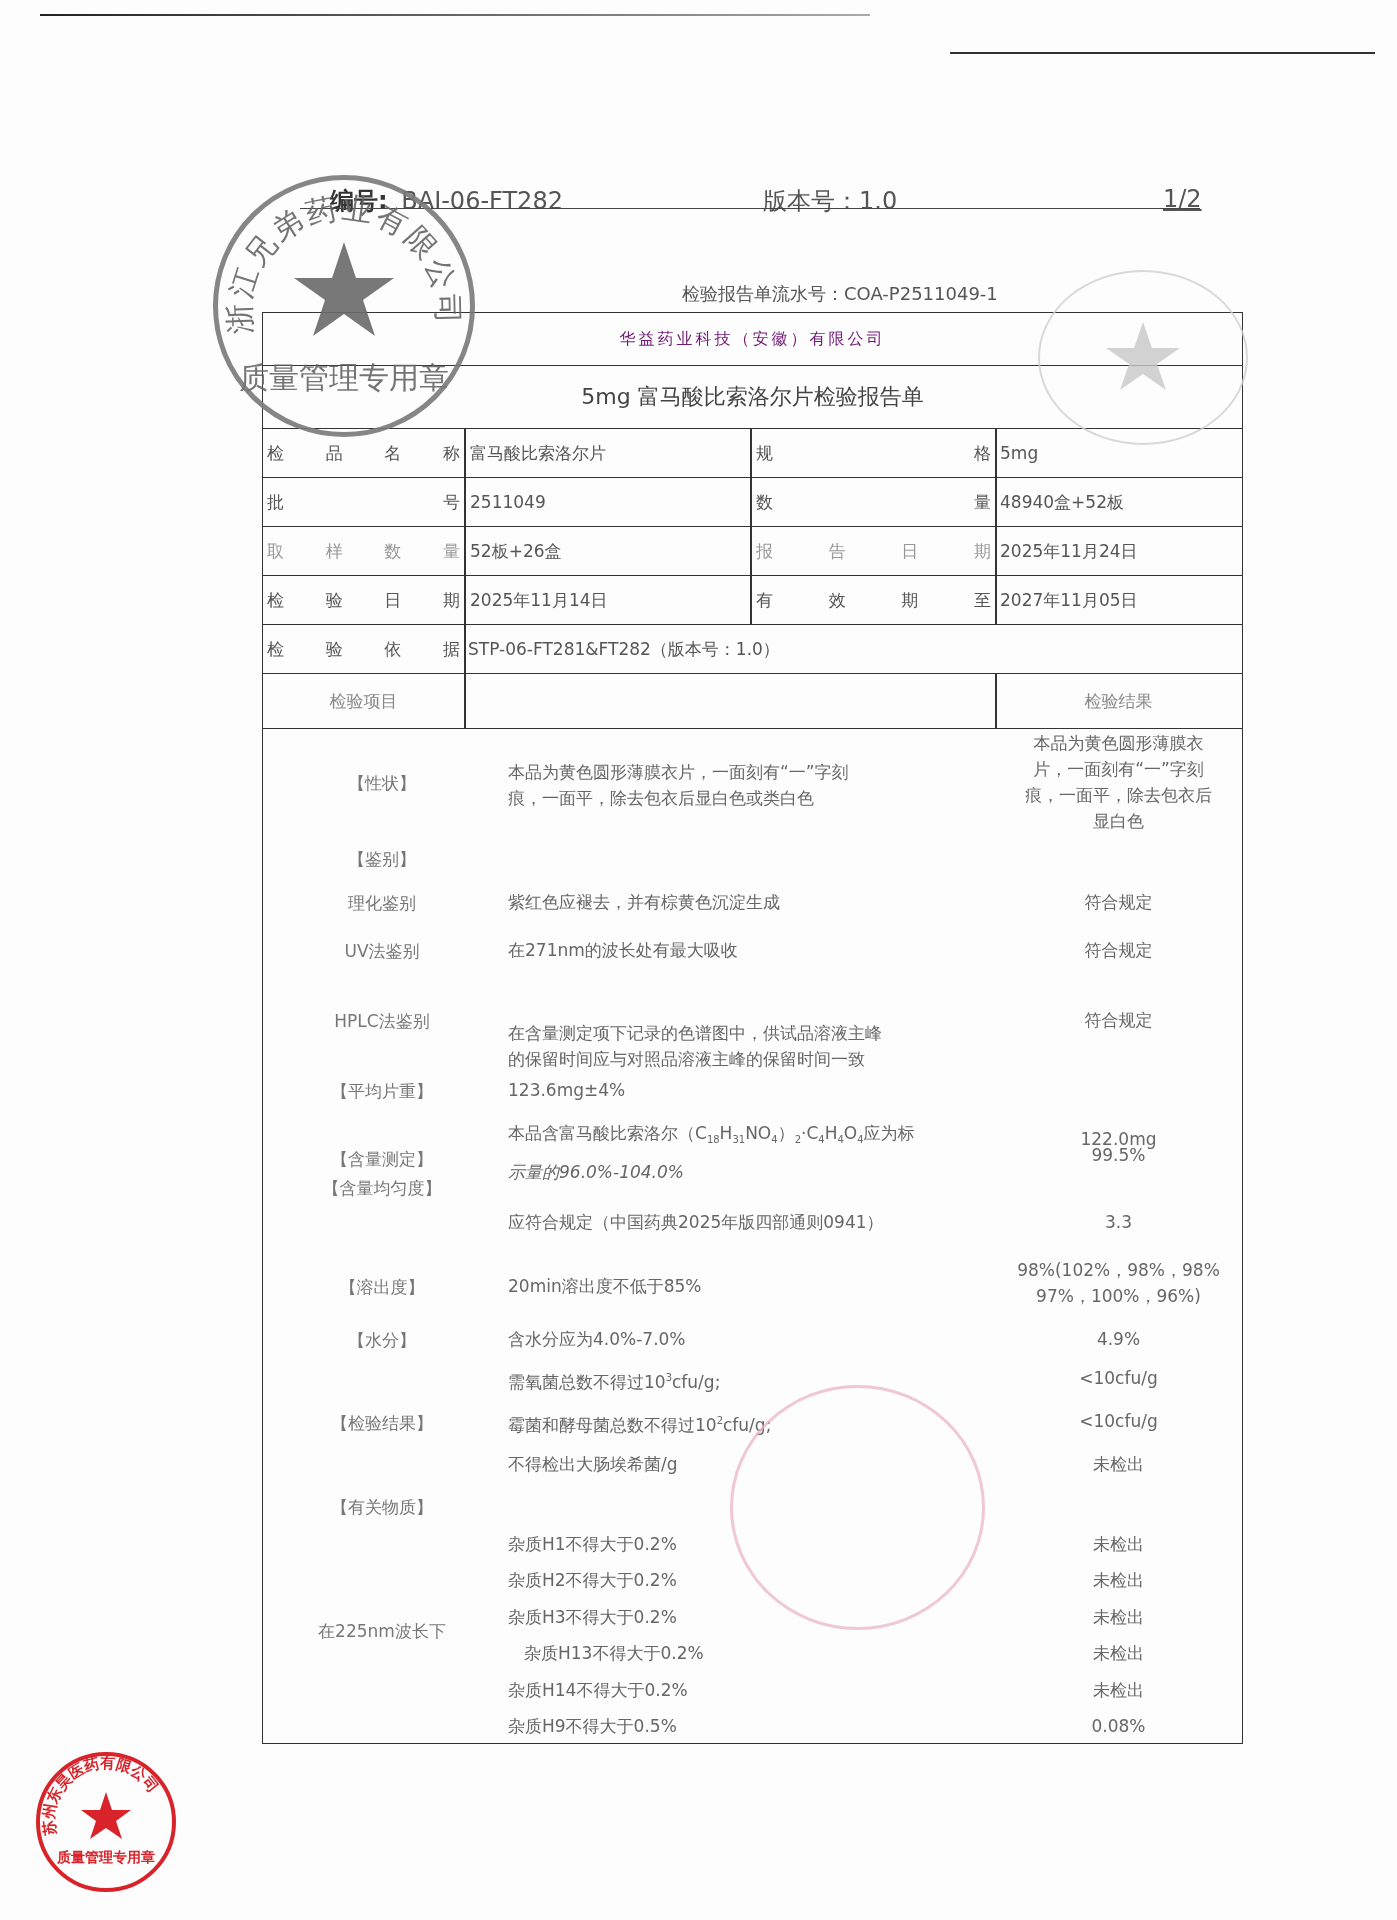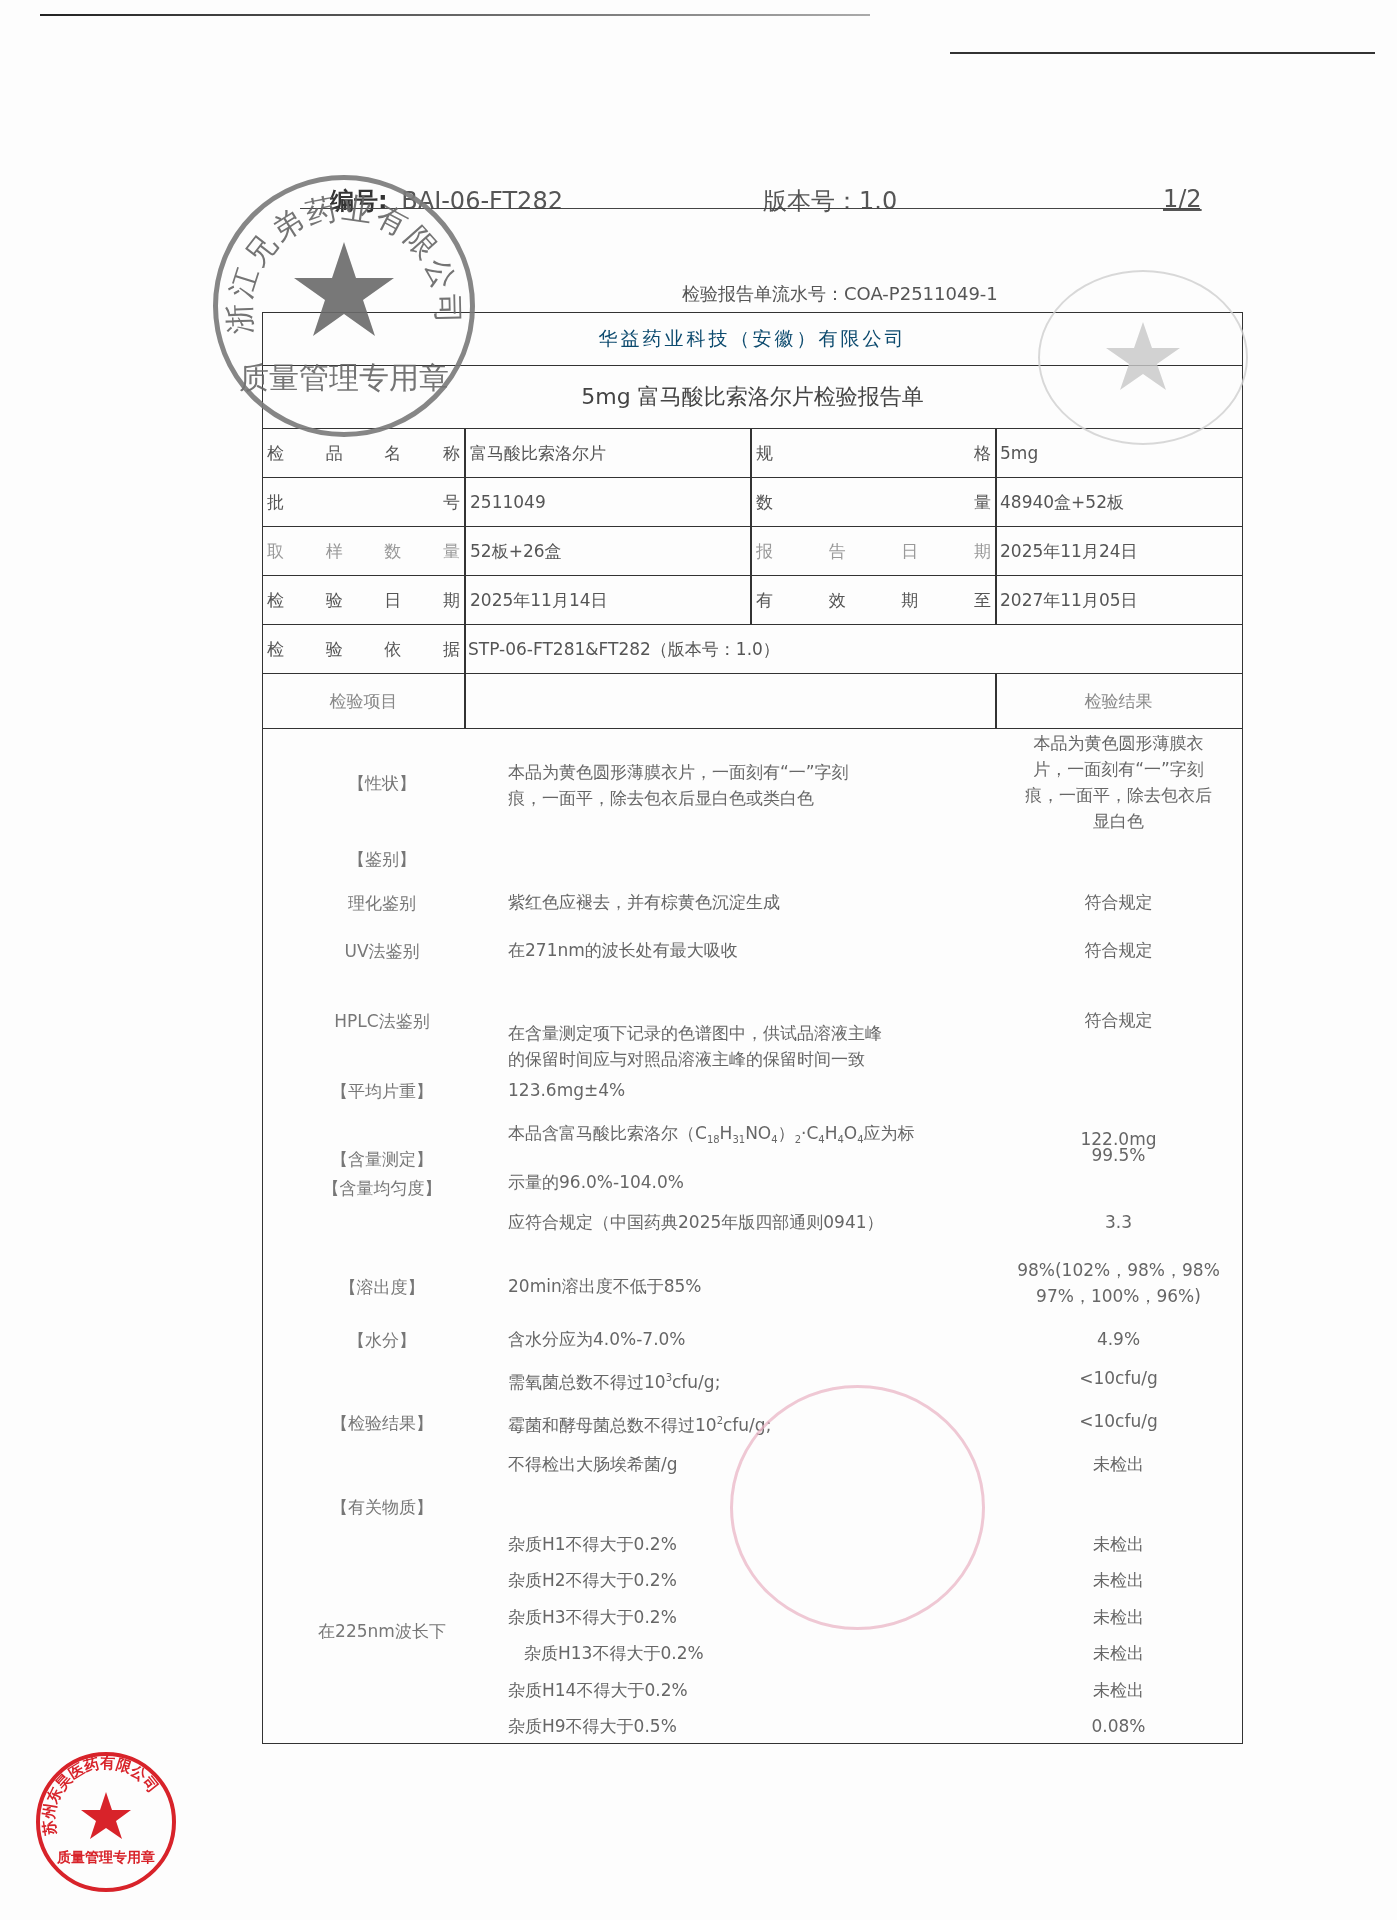--- a/index.html
+++ b/index.html
@@ -38,21 +38,21 @@
 <div class="abs hdr-text" style="left:1163px;top:185px;text-decoration:underline;">1/2</div>
 <div class="hdr-line"></div>
 
 <div class="abs hdr-text" style="left:682px;top:282px;font-size:18px;">
   <span>检验报告单流水号：</span><span>COA-P2511049-1</span>
 </div>
 
 <div class="tbl" style="top:312px;height:1432px;">
 
   <div class="row" style="top:0;height:53px;">
-    <div class="cell center" style="left:0;right:0;font-size:19px;letter-spacing:3px;color:#0c4a6e;">华益药业科技（安徽）有限公司</div>
+    <div class="cell center" style="left:0;right:0;font-size:16px;letter-spacing:3px;color:#701a75;">华益药业科技（安徽）有限公司</div>
   </div>
 
   <div class="row" style="top:53px;height:63px;">
     <div class="cell center" style="left:0;right:0;font-size:22px;color:#444;">5mg 富马酸比索洛尔片检验报告单</div>
   </div>
 
   <div class="row" style="top:116px;height:49px;">
     <div class="cell spread" style="left:0;width:201px;">
       <span>检</span>
         <span>品</span>
@@ -175,21 +175,21 @@
   </div>
   <div class="res" style="top:1007px;">符合规定</div>
 
   <div class="label" style="top:1080px;">【平均片重】</div>
   <div class="crit" style="top:1077px;">123.6mg±4%</div>
   <div class="res" style="top:1126px;">122.0mg</div>
 
   <div class="label" style="top:1148px;">【含量测定】</div>
   <div class="crit" style="top:1120px;">
     <div><span>本品含富马酸比索洛尔（C</span><sub>18</sub><span>H</span><sub>31</sub><span>NO</span><sub>4</sub><span>）</span><sub>2</sub><span>·C</span><sub>4</sub><span>H</span><sub>4</sub><span>O</span><sub>4</sub><span>应为标</span></div>
-    <div style="margin-top:16px;">示量的96.0%-104.0%</div>
+    <div style="margin-top:6px;font-style:italic;">示量的96.0%-104.0%</div>
   </div>
   <div class="res" style="top:1142px;">99.5%</div>
 
   <div class="label" style="top:1163px;margin-top:14px;">【含量均匀度】</div>
   <div class="crit" style="top:1209px;">应符合规定（中国药典2025年版四部通则0941）</div>
   <div class="res" style="top:1209px;">3.3</div>
 
   <div class="label" style="top:1276px;">【溶出度】</div>
   <div class="crit" style="top:1273px;">20min溶出度不低于85%</div>
   <div class="res" style="top:1257px;">

